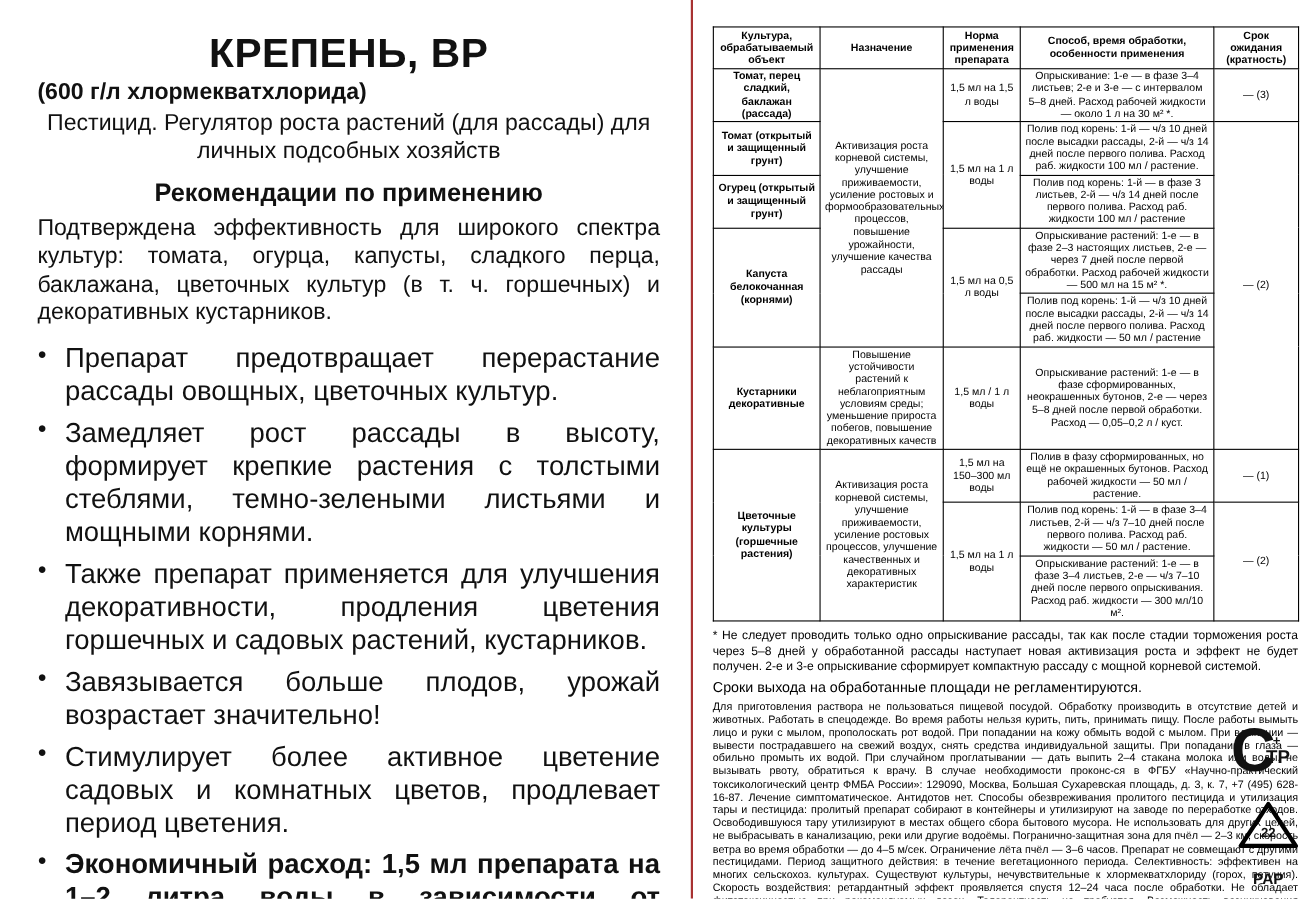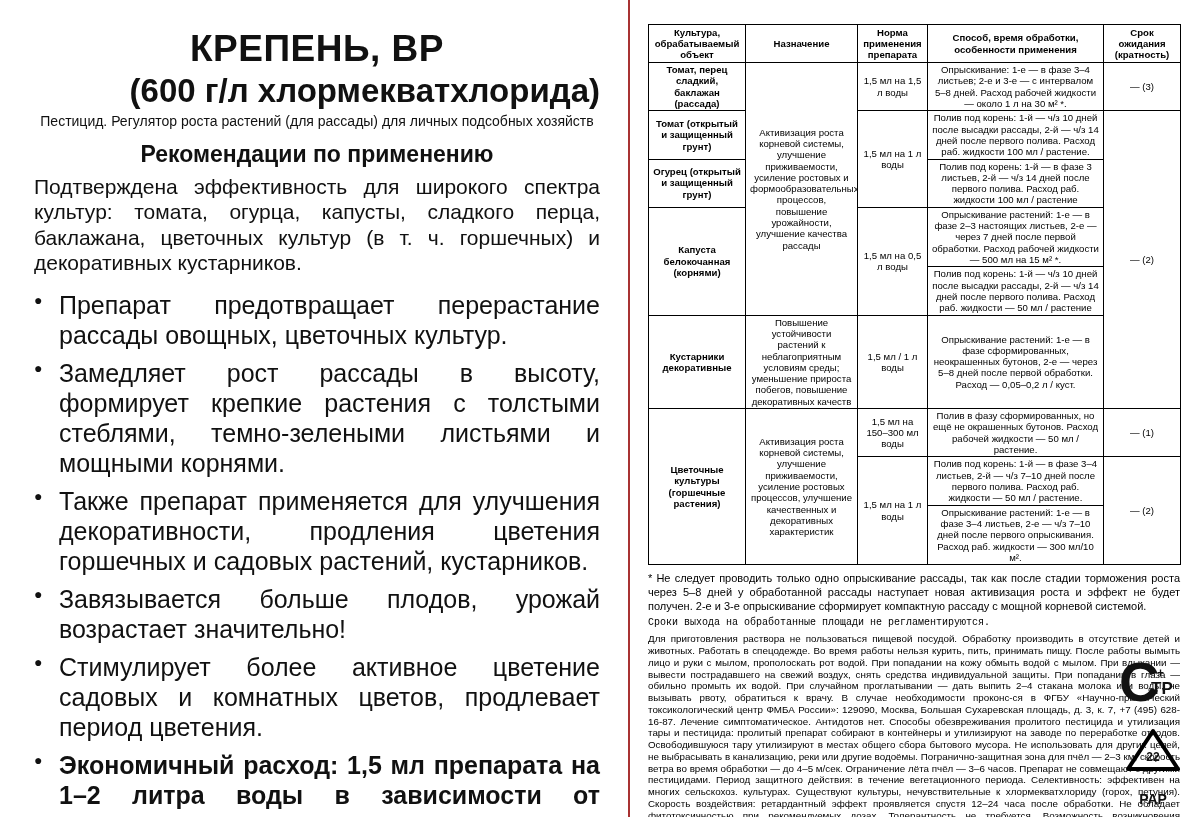--- a/index.html
+++ b/index.html
@@ -3,42 +3,42 @@
 <meta charset="utf-8">
 <style>
   html,body { margin:0; padding:0; }
   body {
     width:1191px; height:817px; background:#ffffff; position:relative; overflow:hidden;
     font-family:"Liberation Sans", sans-serif; color:#111;
   }
   
   .left-pane { position:absolute; left:0; top:0; width:628px; padding:20px 28px 0 34px; box-sizing:border-box; }
   .title { font-size:37px; font-weight:bold; text-align:center; margin:8px 0 2px; letter-spacing:.5px; }
-  .subtitle { font-size:33px; font-weight:bold; text-align:right; margin:0 0 3px; }
-  .product-type { font-size:14px; text-align:center; margin:0 0 8px; line-height:1.25; }
+  .subtitle { font-size:21px; font-weight:bold; text-align:left; margin:0 0 3px; }
+  .product-type { font-size:21px; text-align:center; margin:0 0 8px; line-height:1.25; }
   .rec-heading { font-size:23px; font-weight:bold; text-align:center; margin:10px 0 6px; }
   .intro { font-size:21px; line-height:1.22; text-align:justify; margin:0; }
   .benefits { list-style:none; margin:14px 0 0; padding:0; }
   .benefits li { position:relative; padding-left:25px; margin:8px 0; font-size:25px; line-height:1.2; text-align:justify; }
   .benefits li::before { content:"\25CF"; position:absolute; left:0; top:2px; font-size:14px; }
   .b { font-weight:bold; }
   .app-par { font-size:21px; line-height:1.22; text-align:justify; margin:16px 0 0; }
   
   .divider { position:absolute; left:628px; top:0; width:2px; height:817px; background:#a83232; }
   
   .right-pane { position:absolute; left:648px; top:24px; width:532px; color:#000; }
   table.app-table { border-collapse:collapse; width:532px; table-layout:fixed; border:1.5px solid #000; }
   .app-table th, .app-table td {
     border:1px solid #000; font-size:9.6px; line-height:1.18; text-align:center;
     vertical-align:middle; padding:1px 4px; overflow:hidden;
   }
   .app-table th { font-weight:bold; }
   td.cult { font-weight:bold; }
   .footnote { font-size:11px; line-height:1.25; text-align:justify; margin:7px 0 0; }
-  .reentry { font-size:10px; margin:4px 0 5px;font-family:Liberation Mono, monospace; }
+  .reentry { font-size:13px; margin:4px 0 5px; }
   .fineprint { font-size:9.8px; line-height:1.2; text-align:justify; margin:0; }
   
   .marks { position:absolute; right:2px; top:660px; width:72px; text-align:center; }
   .str-mark { position:relative; height:56px; margin-bottom:12px; }
   .str-c { position:absolute; left:2px; top:-6px; font-size:56px; font-weight:900; line-height:56px; }
   .str-tr { position:absolute; left:34px; top:19px; font-size:17px; font-weight:900; }
   .str-plus { position:absolute; left:40px; top:6px; font-size:12px; font-weight:900; }
   .recycle { position:relative; width:60px; margin:0 auto; }
   .recycle svg { display:block; margin:0 auto; }
   .recycle .num { position:absolute; left:0; width:60px; top:22px; font-size:12px; font-weight:bold; }

